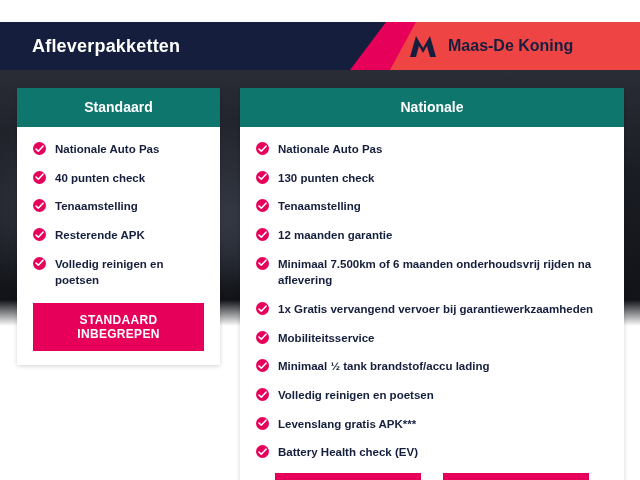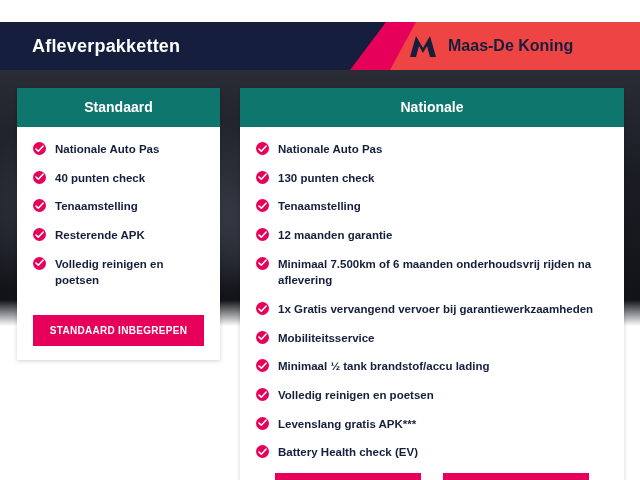--- a/index.html
+++ b/index.html
@@ -142,24 +142,24 @@
     background: #e6005a;
     color: #ffffff;
     font-weight: bold;
     text-align: center;
     border: none;
     cursor: pointer;
     font-family: "Liberation Sans", sans-serif;
   }
   .btn-standard {
     width: 100%;
-    font-size: 10px;
+    font-size: 12px;
     letter-spacing: 0.3px;
     padding: 10px 4px;
-    margin-top: 14px;
+    margin-top: 2px;
     margin-bottom: 2px;
   }
   .price-row {
     display: flex;
     gap: 22px;
     justify-content: center;
     margin-top: 10px;
     margin-bottom: 8px;
   }
   .btn-price {

